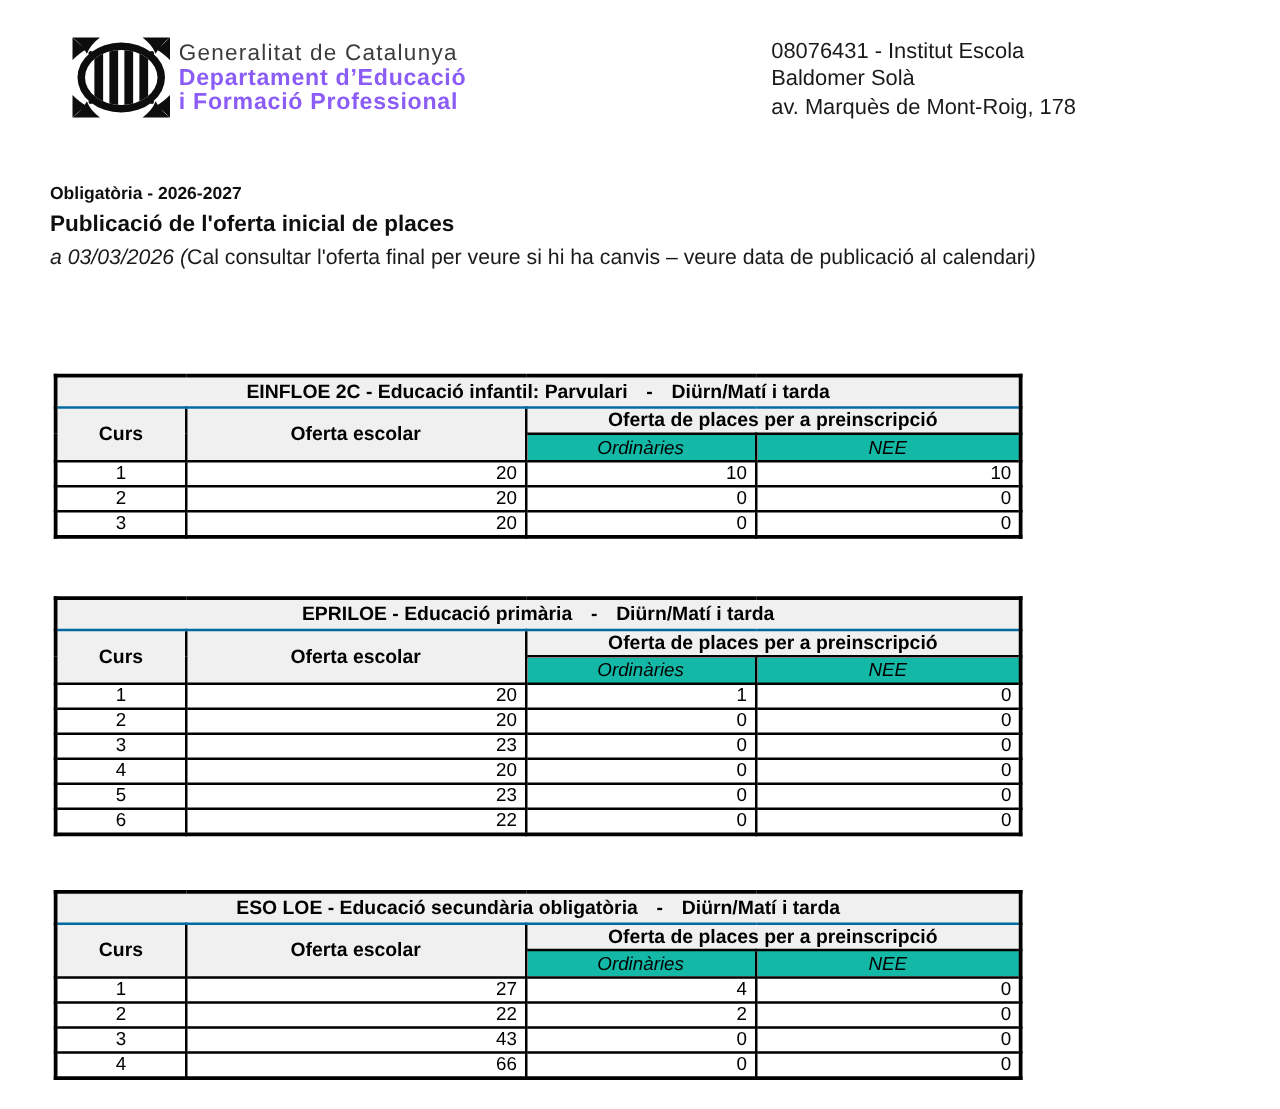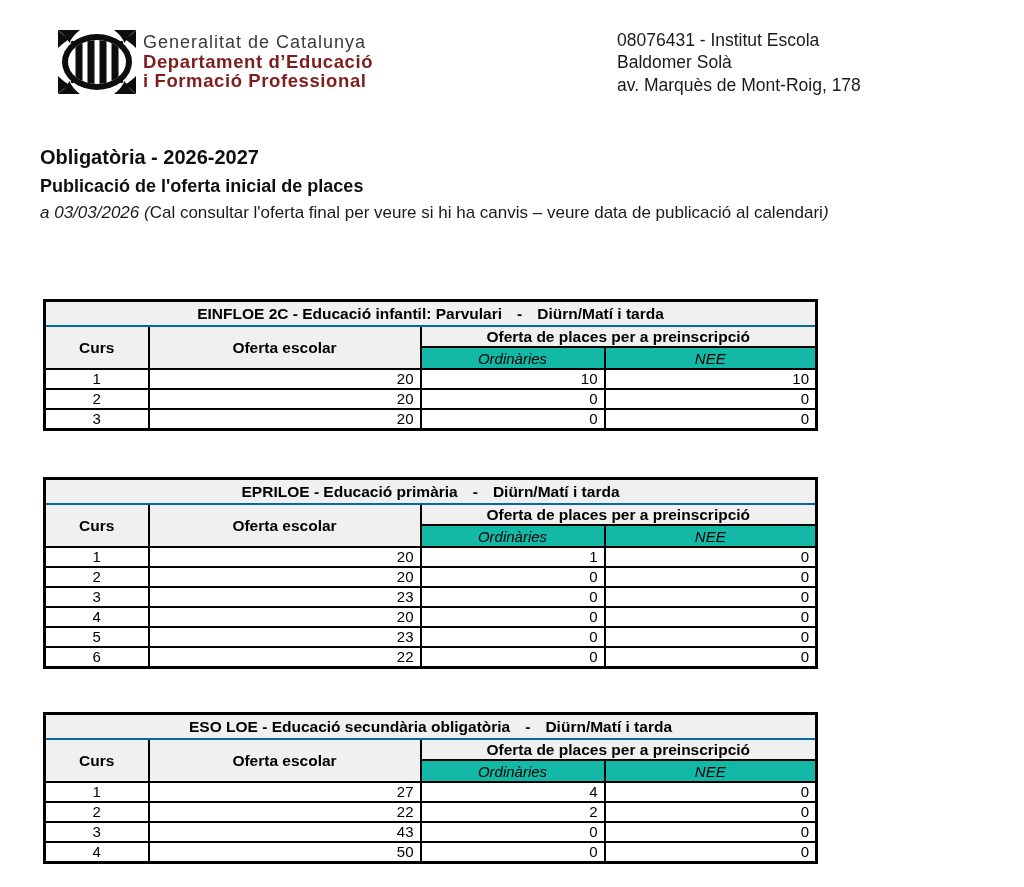--- a/index.html
+++ b/index.html
@@ -12,30 +12,30 @@
     color: #111111;
     overflow: hidden;
   }
   
   .logo-svg { position: absolute; left: 57px; top: 29px; }
   .logo-text { position: absolute; left: 143px; top: 33px; }
   .logo-line1 {
     font-size: 18px; color: #3c3c3c; letter-spacing: 1px; line-height: 19px;
   }
   .logo-line2, .logo-line3 {
-    font-size: 18.5px; font-weight: bold; color: #7f1d1d;
+    font-size: 18.5px; font-weight: bold; color: #8b5cf6;
     letter-spacing: 0.6px; line-height: 19px;
   }
   .school-address {
     position: absolute; left: 617px; top: 29px;
     font-size: 17.5px; line-height: 22.4px; color: #1a1a1a;
   }
   
   .doc-titles { position: absolute; left: 40px; top: 146px; }
-  .doc-title-1 { font-size: 20px; font-weight: bold; margin: 0 0 7px 0; color: #0f0f0f; }
+  .doc-title-1 { font-size: 14px; font-weight: bold; margin: 0 0 7px 0; color: #0f0f0f; }
   .doc-title-2 { font-size: 18px; font-weight: bold; margin: 0 0 6px 0; color: #0f0f0f; }
   .doc-note { font-size: 17px; margin: 0; color: #1a1a1a; }
   .it { font-style: italic; }
   
   table.offer {
     position: absolute; left: 43px; width: 772px;
     border-collapse: collapse; table-layout: fixed;
     border: 3px solid #000; font-size: 15px; color: #000;
     background: #fff;
   }
@@ -253,20 +253,20 @@
         <td class="num">0</td>
       </tr>
       <tr>
         <td class="curs">3</td>
         <td class="num">43</td>
         <td class="num">0</td>
         <td class="num">0</td>
       </tr>
       <tr>
         <td class="curs">4</td>
-        <td class="num">50</td>
+        <td class="num">66</td>
         <td class="num">0</td>
         <td class="num">0</td>
       </tr>
     </tbody>
   </table>
 
 </div>
 
 </body></html>

